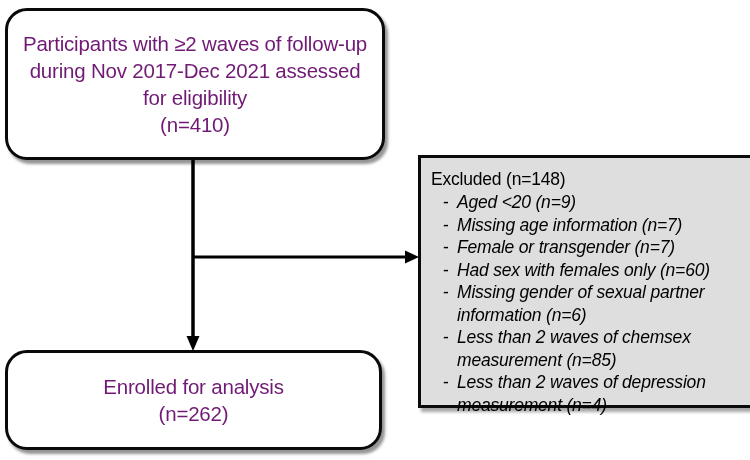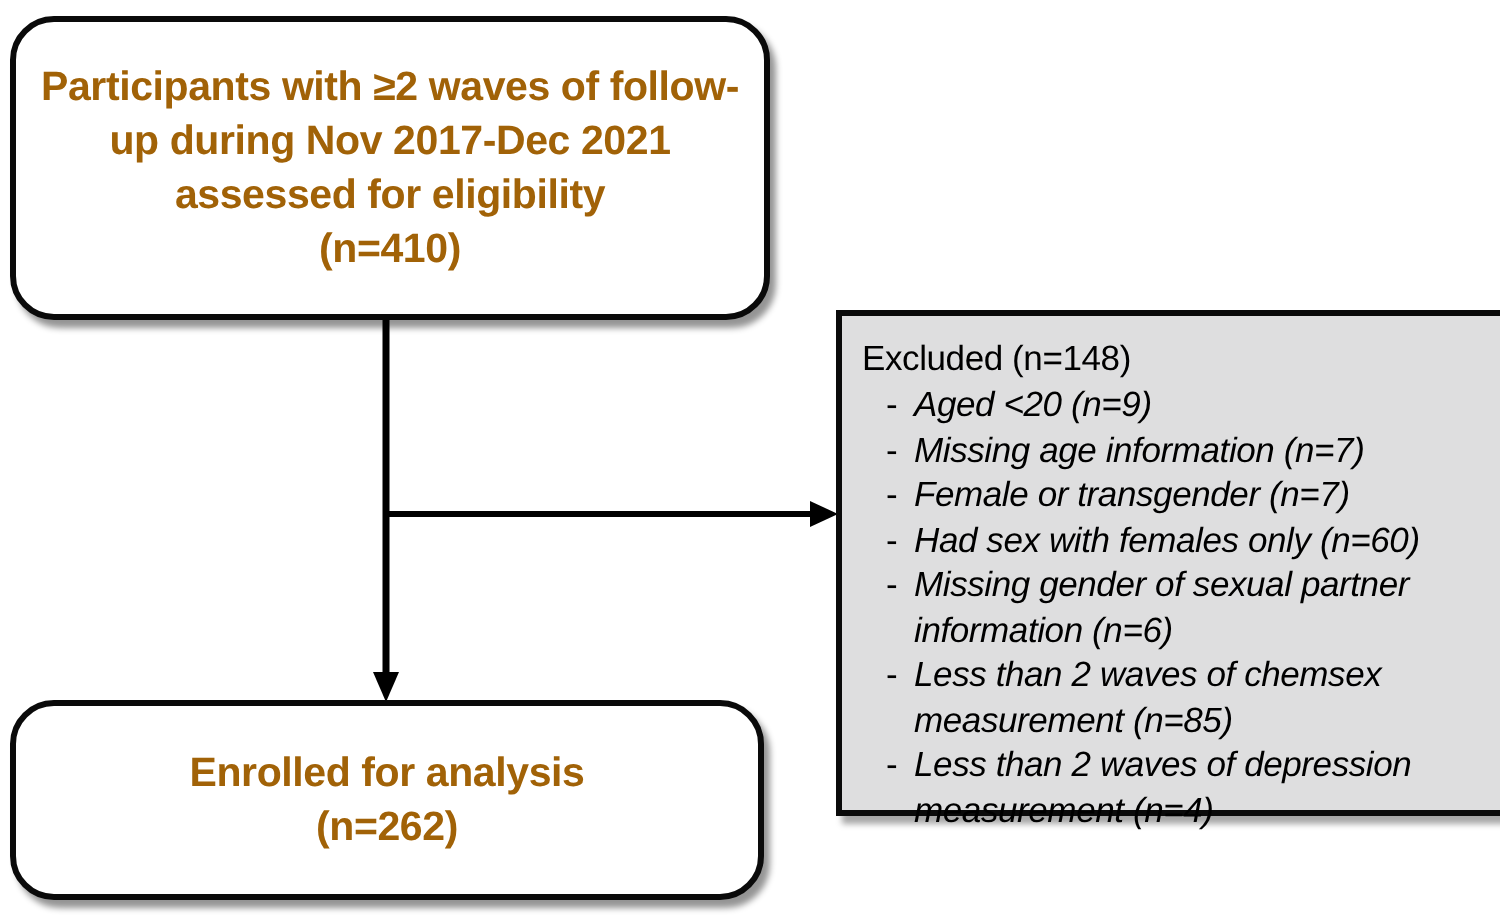--- a/index.html
+++ b/index.html
@@ -27,22 +27,22 @@
     border-radius: 22px;
     display: flex;
     align-items: center;
     justify-content: center;
     box-shadow: 3px 4px 3px rgba(0,0,0,0.42);
   }
   .node-text {
     text-align: center;
     font-size: 20.5px;
     line-height: 1.33;
-    color: #a16207;
-    font-weight: 700;
+    color: #701a75;
+    font-weight: 400;
     letter-spacing: -0.2px;
     padding: 0 12px;
     white-space: pre-line;
   }
 
   #box-eligibility {
     left: 5px;
     top: 8px;
     width: 380px;
     height: 152px;

